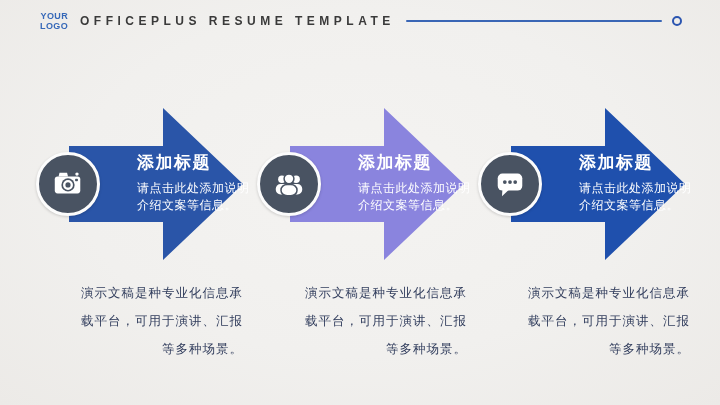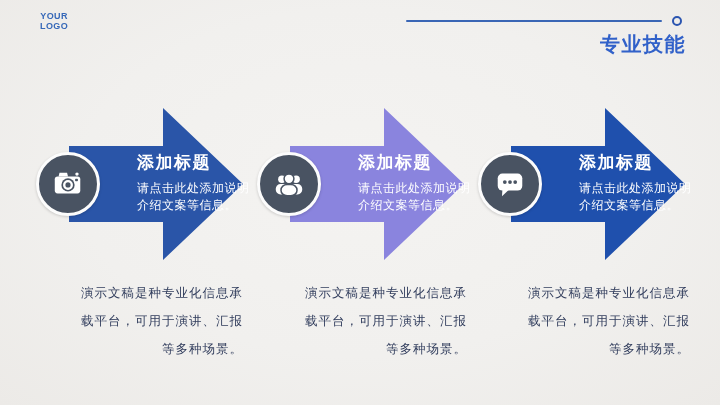--- a/index.html
+++ b/index.html
@@ -6,21 +6,21 @@
   .slide {
     position:relative; width:720px; height:405px; overflow:hidden;
     background: radial-gradient(ellipse at 50% 45%, #f4f3f1 0%, #f1f0ee 55%, #eceae7 100%);
     font-family:"Liberation Sans","DejaVu Sans",sans-serif;
   }
 
   
   .logo {
     position:absolute; left:40px; top:12px;
     color:#3668b8; font-size:9px; font-weight:bold; line-height:9.5px;
-    letter-spacing:0.4px; text-align:center;
+    letter-spacing:0.4px; text-align:right;
   }
   .header-title {
     position:absolute; left:80px; top:14px;
     font-size:12px; font-weight:600; color:#3a3a3a; letter-spacing:4.5px;
     white-space:nowrap;
   }
   .header-line {
     position:absolute; left:406px; top:20px; width:256px; height:2px;
     background:#3a66b5; border-radius:1px;
   }
@@ -60,23 +60,23 @@
 </style>
 </head>
 <body>
 
 <div class="slide">
 
   <div class="logo">
     <div>YOUR</div>
     <div>LOGO</div>
   </div>
+  <div class="header-title">OFFICEPLUS RESUME TEMPLATE</div>
   <div class="header-line"></div>
   <div class="header-ring"></div>
-  <div class="section-title">专业技能</div>
 
   <div class="step step-0">
     <svg class="arrow-svg" width="215" height="160" viewBox="0 0 215 160">
       <polygon points="34,41 128,41 128,3 208,79 128,155 128,117 34,117" fill="#2a55a8"></polygon>
     </svg>
     <div class="step-circle" style="background: rgb(73, 83, 98);">
       <svg width="34" height="34" viewBox="0 0 36 36">
         <path d="M9 6 h8 l1 4 h-10 z" fill="#ffffff"></path>
         <circle cx="27.5" cy="7.5" r="1.8" fill="#ffffff"></circle>
         <rect x="4" y="10" width="27" height="18" rx="3" fill="#ffffff"></rect>

